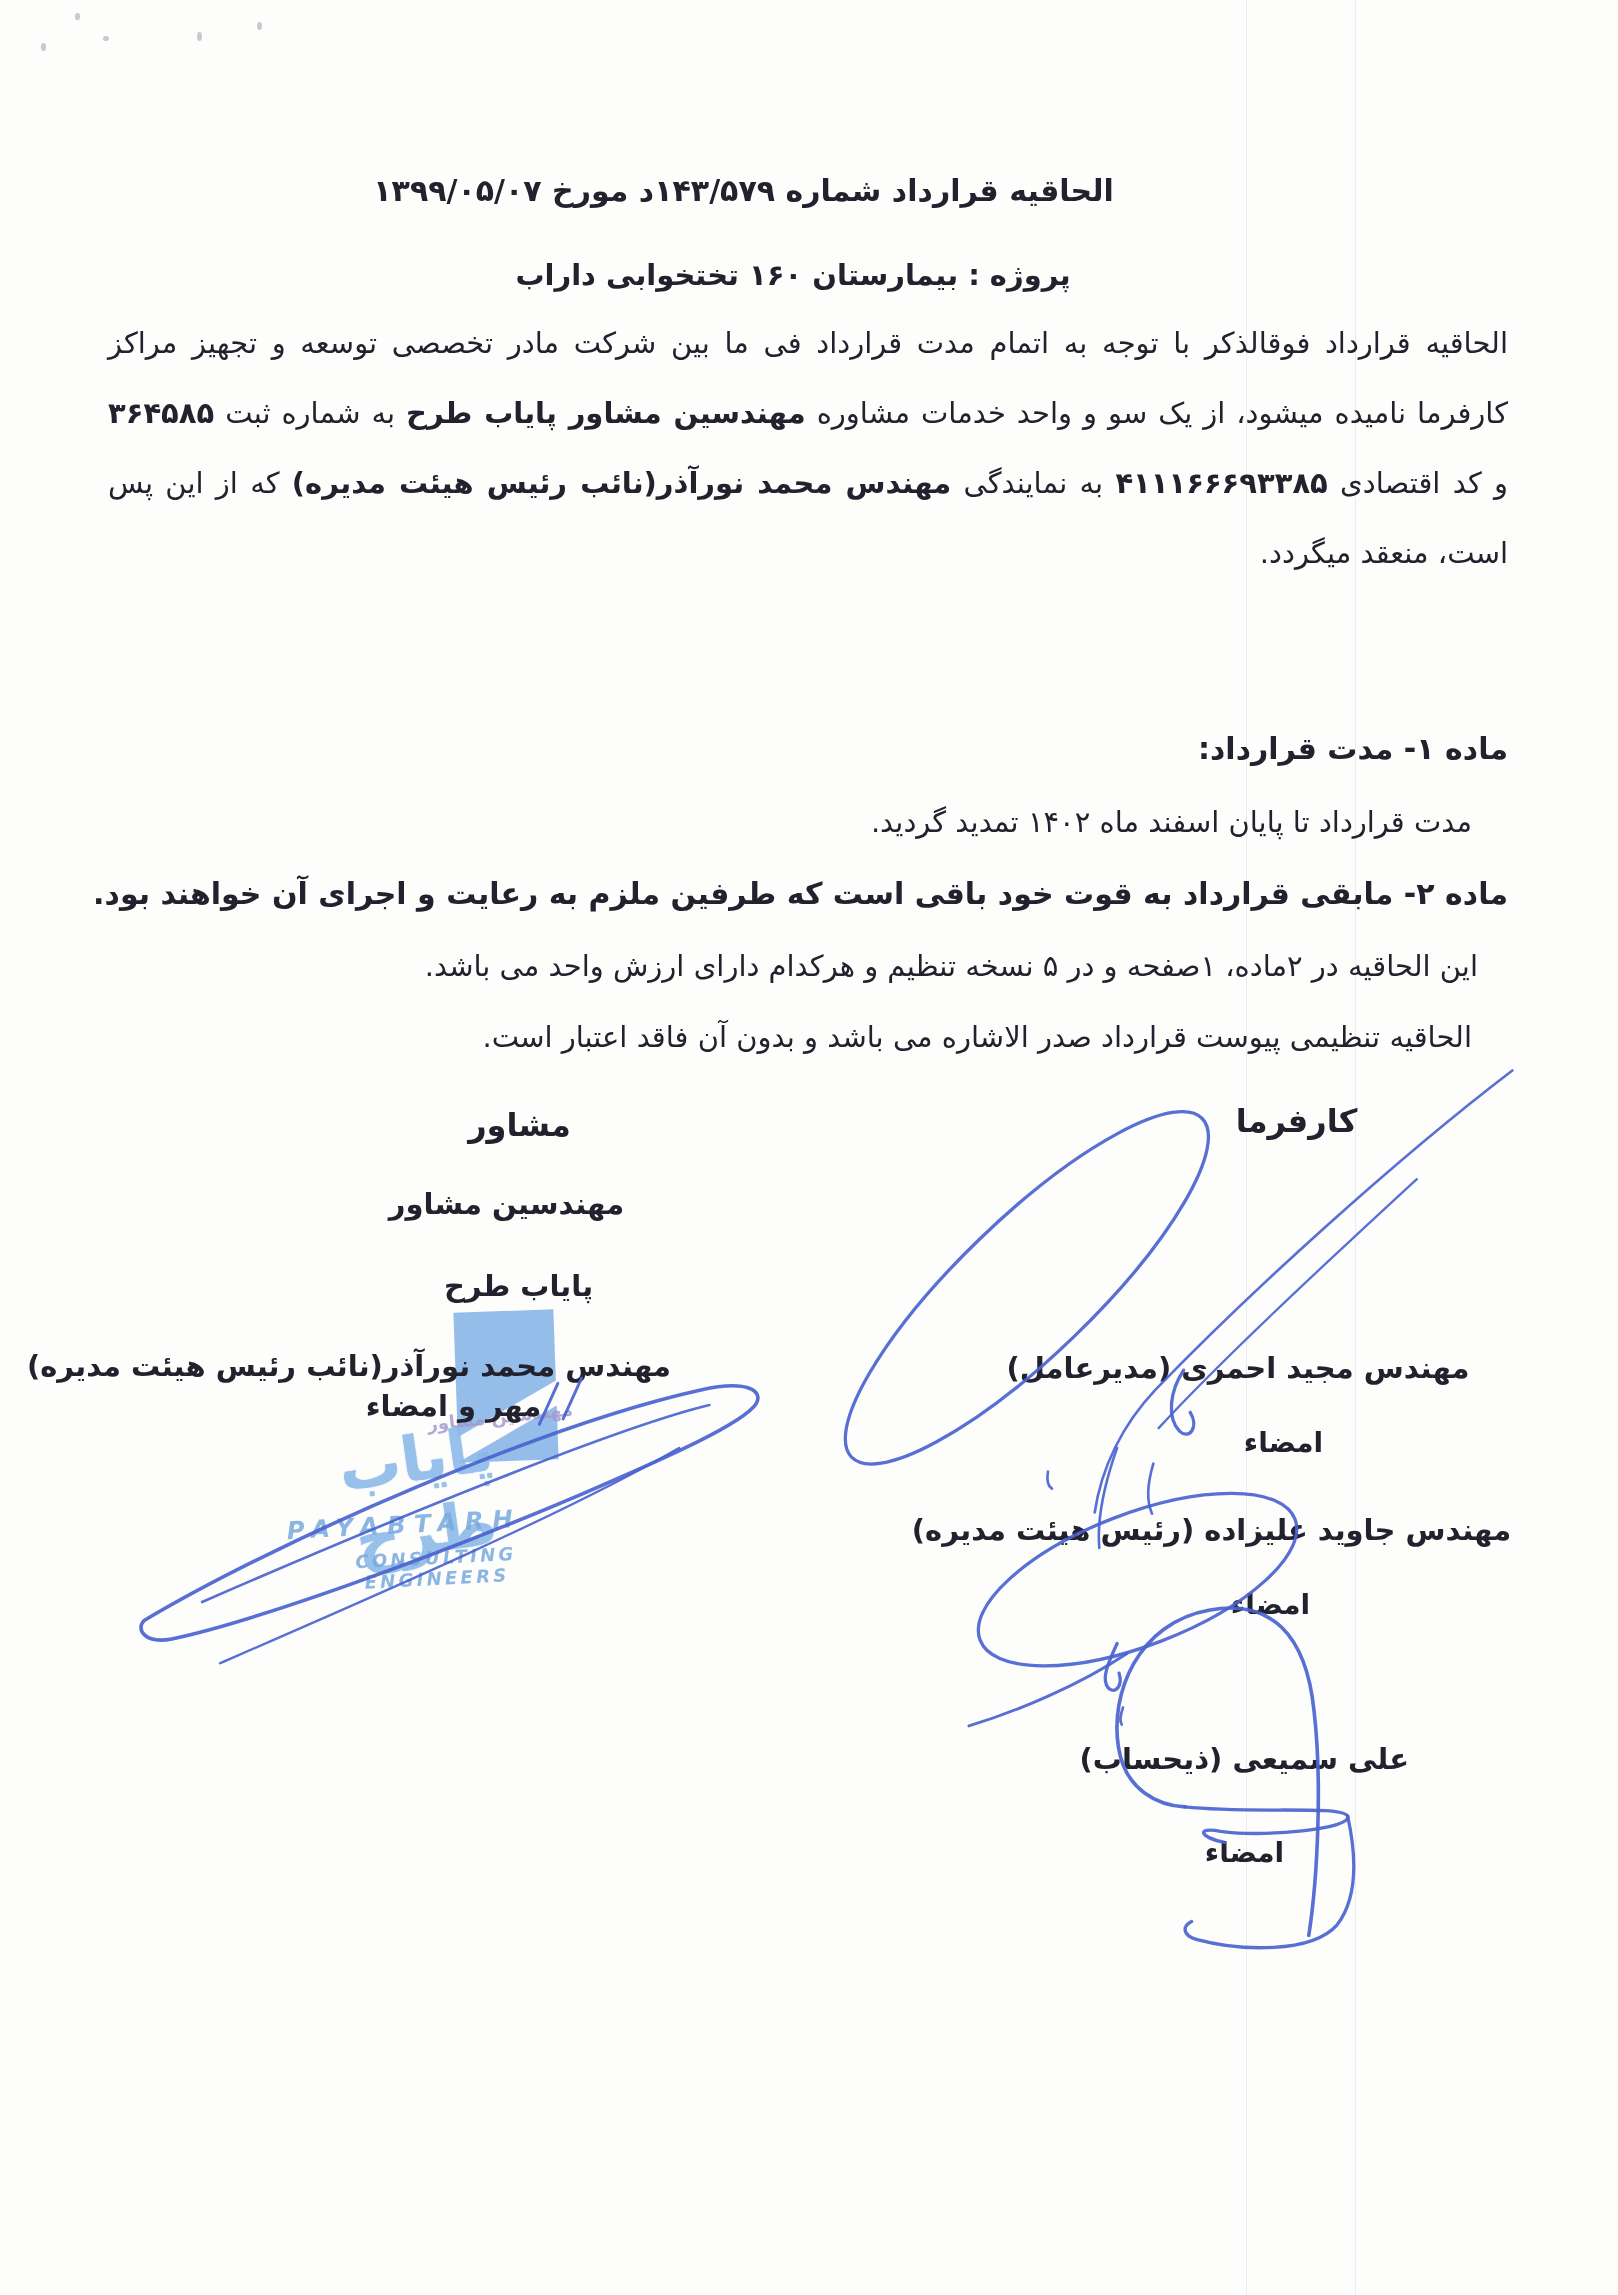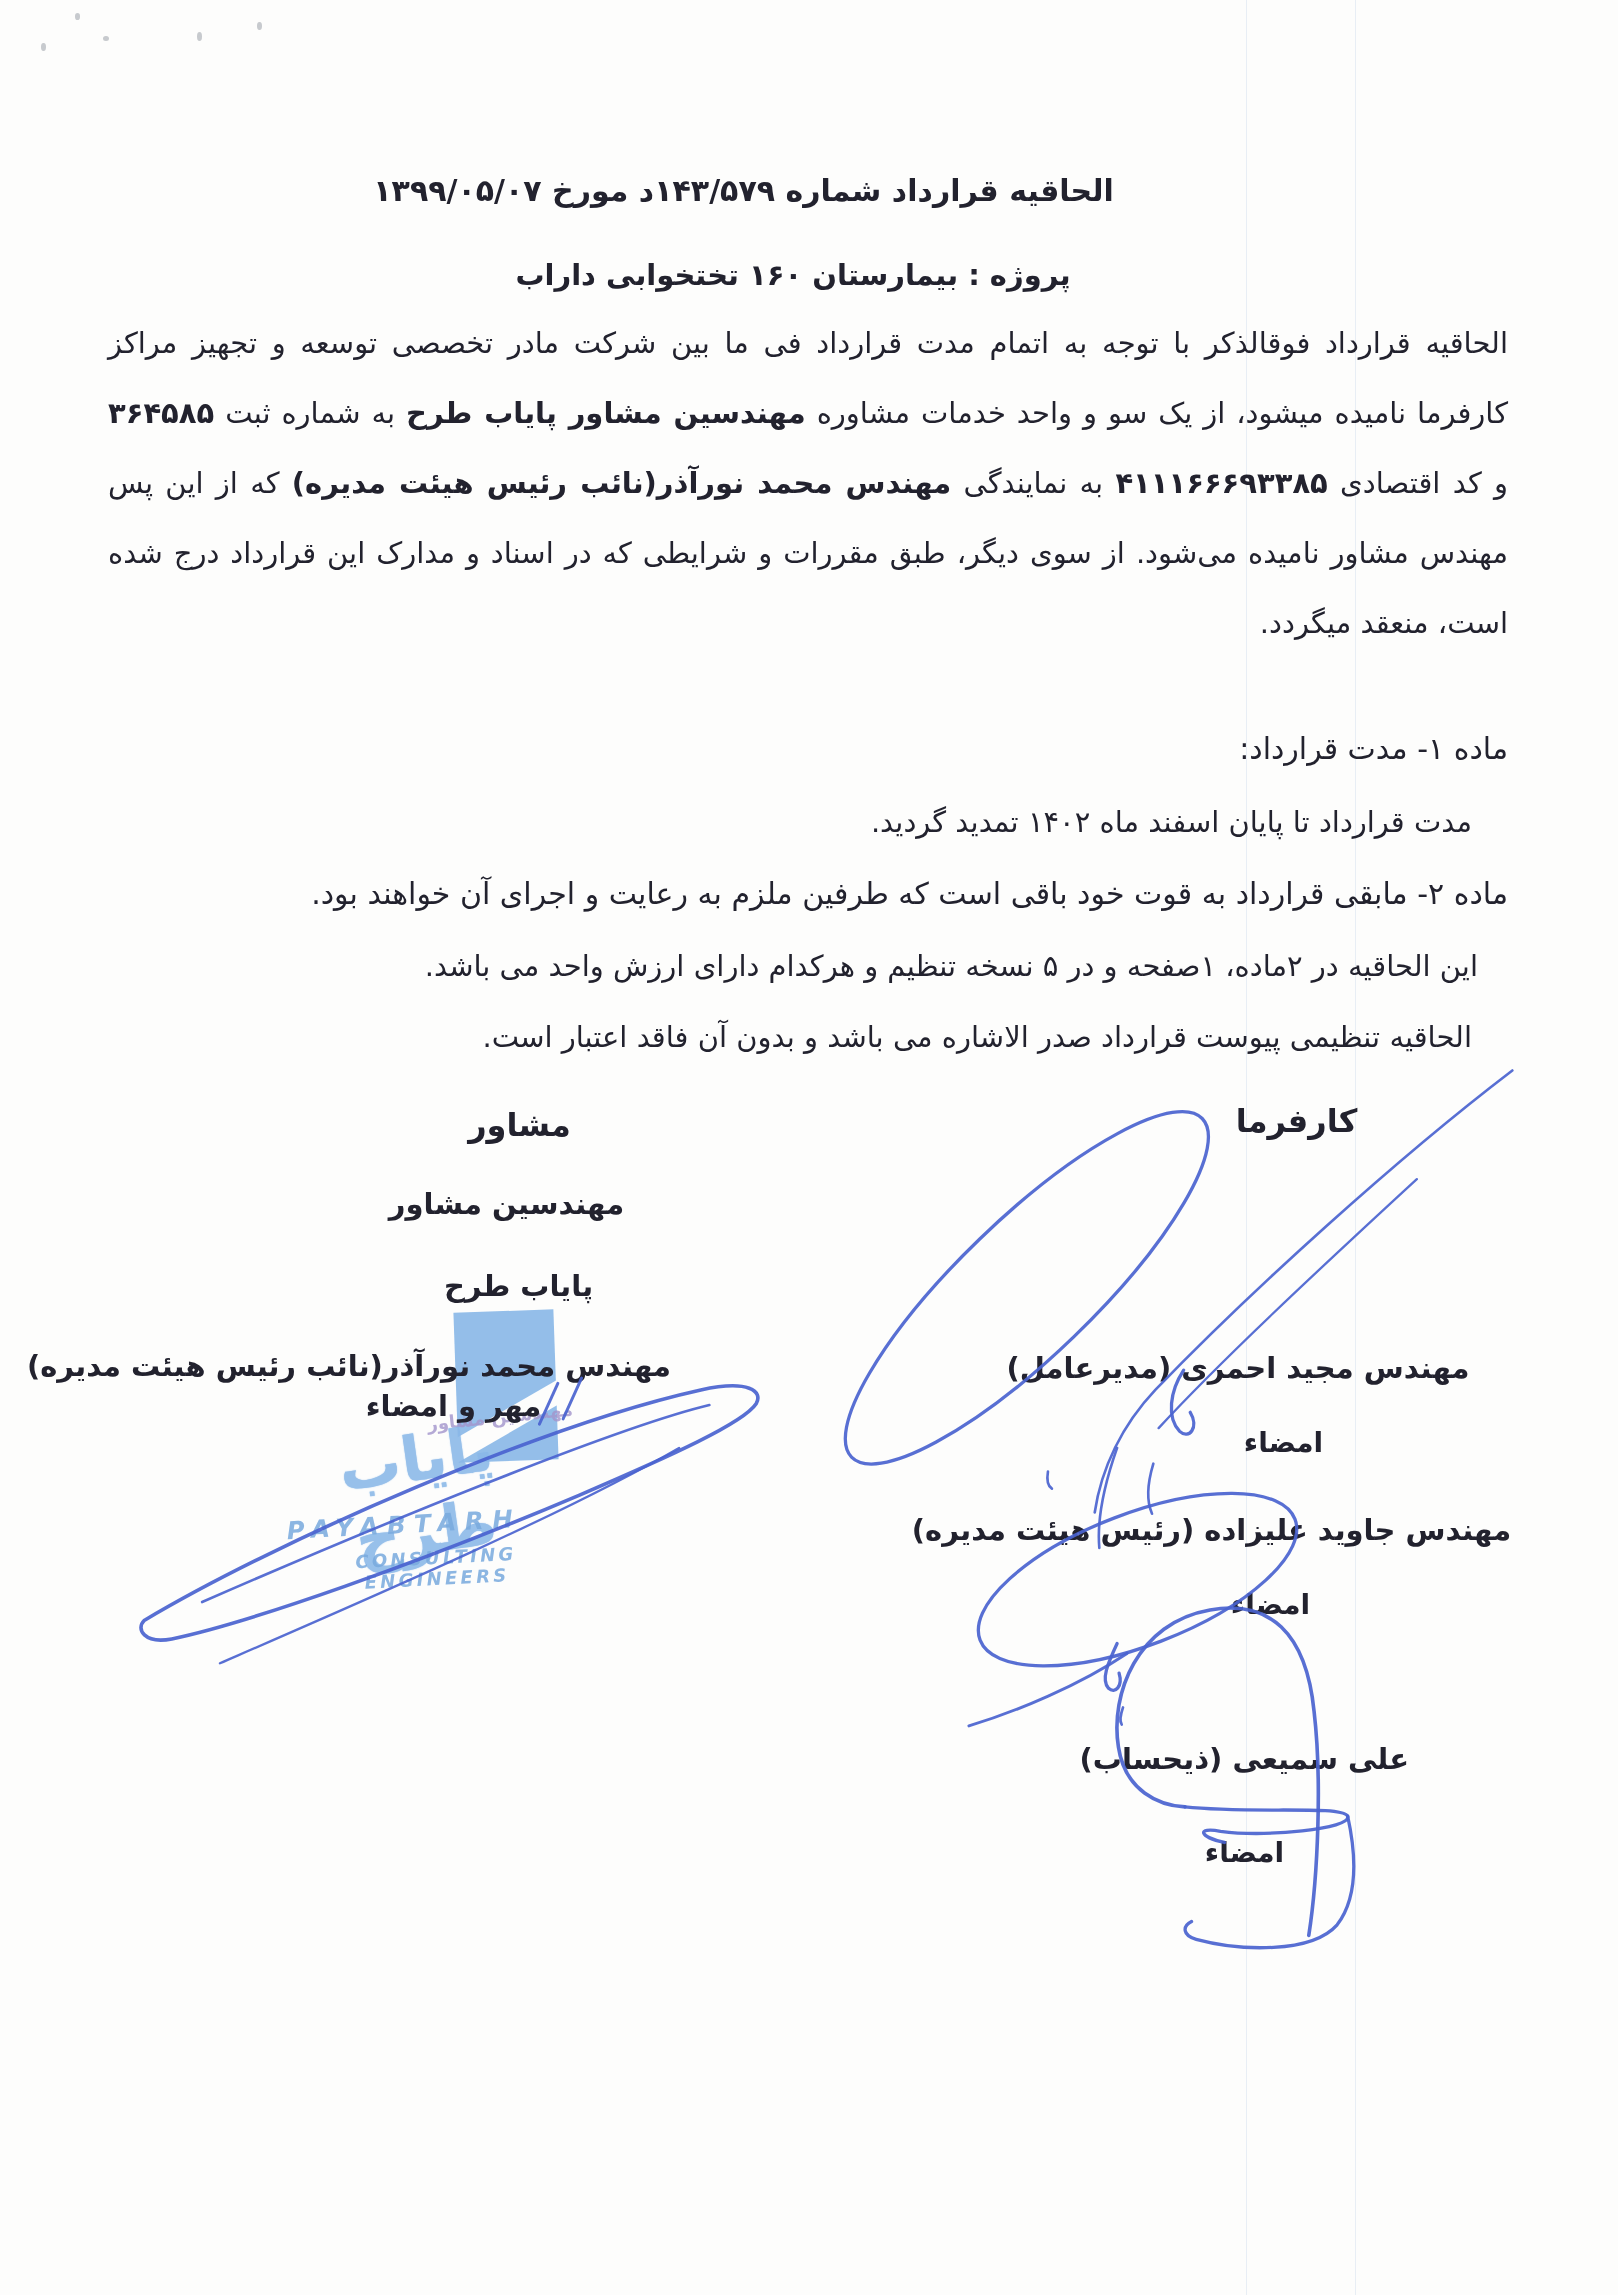--- a/index.html
+++ b/index.html
@@ -17,21 +17,21 @@
   .bold, b{font-weight:700;}
   
   .streak{position:absolute;top:0;bottom:0;width:1.3px;background:rgba(150,180,220,.20);z-index:0;}
   .speck{position:absolute;background:#9aa0a8;border-radius:50%;opacity:.55;z-index:0;}
   
   .doc-title{top:173px;left:0;width:1489px;text-align:center;font-size:30px;font-weight:700;z-index:3;}
   .doc-project{top:258px;left:0;width:1588px;text-align:center;font-size:29px;font-weight:700;z-index:3;}
   .paragraph{top:308px;left:109px;width:1400px;font-size:29px;z-index:3;}
   .par-line{height:70px;line-height:70px;text-align:justify;text-align-last:justify;white-space:nowrap;}
   .par-line:last-child{text-align-last:right;}
-  .h-art{right:110px;font-size:30px;font-weight:400;z-index:3;}
+  .h-art{right:110px;font-size:30px;font-weight:700;z-index:3;}
   .t-line{font-size:29px;z-index:3;}
   
   .sig-row{text-align:center;z-index:3;white-space:nowrap;}
   .f48{font-size:32px;font-weight:700;}
   .f44b{font-size:29px;font-weight:700;}
   .f42b{font-size:28px;font-weight:700;}
   
   .stamp-rect{left:457px;top:1311px;width:100px;height:150px;background:#7db1e6;opacity:.82;z-index:1;transform:rotate(-2deg);}
   .stamp-rect .band{position:absolute;left:-30px;top:98px;width:165px;height:22.4px;background:#fdfdfc;transform:rotate(-28deg);}
   .stamp-small{left:422px;top:1406px;width:158px;text-align:center;font-size:18px;font-weight:700;color:#a395cc;opacity:.8;transform:rotate(-6deg);z-index:1;}
@@ -54,21 +54,20 @@
   <div class="speck" style="left:198px;top:32px;width:5.3px;height:9.2px"></div>
   <div class="speck" style="left:258px;top:22.4px;width:4.6px;height:8px"></div>
 
   <div class="abs doc-title">الحاقیه قرارداد شماره ۱۴۳/۵۷۹د مورخ ۱۳۹۹/۰۵/۰۷</div>
   <div class="abs doc-project">پروژه : بیمارستان ۱۶۰ تختخوابی داراب</div>
 
   <div class="abs paragraph">
       <div class="par-line"><span>الحاقیه قرارداد فوقالذکر با توجه به اتمام مدت قرارداد فی ما بین شرکت مادر تخصصی توسعه و تجهیز مراکز</span></div>
       <div class="par-line"><span>کارفرما نامیده میشود، از یک سو و واحد خدمات مشاوره </span><span class="bold">مهندسین مشاور پایاب طرح</span><span> به شماره ثبت </span><span class="bold">۳۶۴۵۸۵</span></div>
       <div class="par-line"><span>و کد اقتصادی </span><span class="bold">۴۱۱۱۶۶۶۹۳۳۸۵</span><span> به نمایندگی </span><span class="bold">مهندس محمد نورآذر(نائب رئیس هیئت مدیره)</span><span> که از این پس</span></div>
-      <div class="par-line"><span>مهندس مشاور نامیده می‌شود. از سوی دیگر، طبق مقررات و شرایطی که در اسناد و مدارک این قرارداد درج شده</span></div>
       <div class="par-line"><span>است، منعقد میگردد.</span></div>
     </div>
 
   <div class="abs h-art" style="top:731px">ماده ۱- مدت قرارداد:</div>
   <div class="abs t-line" style="top:805px;right:146px">مدت قرارداد تا پایان اسفند ماه  ۱۴۰۲ تمدید گردید.</div>
   <div class="abs h-art" style="top:876px">ماده ۲- مابقی قرارداد به قوت خود باقی است که طرفین ملزم به رعایت و اجرای آن خواهند بود.</div>
   <div class="abs t-line" style="top:949px;right:140px">این الحاقیه در ۲ماده، ۱صفحه و در ۵ نسخه تنظیم و هرکدام دارای ارزش واحد می باشد.</div>
   <div class="abs t-line" style="top:1020px;right:146px">الحاقیه تنظیمی پیوست قرارداد صدر الاشاره می باشد و بدون آن فاقد اعتبار است.</div>
 
   <div class="abs sig-row f48" style="top:1102px;left:1146px;width:303px">کارفرما</div>

